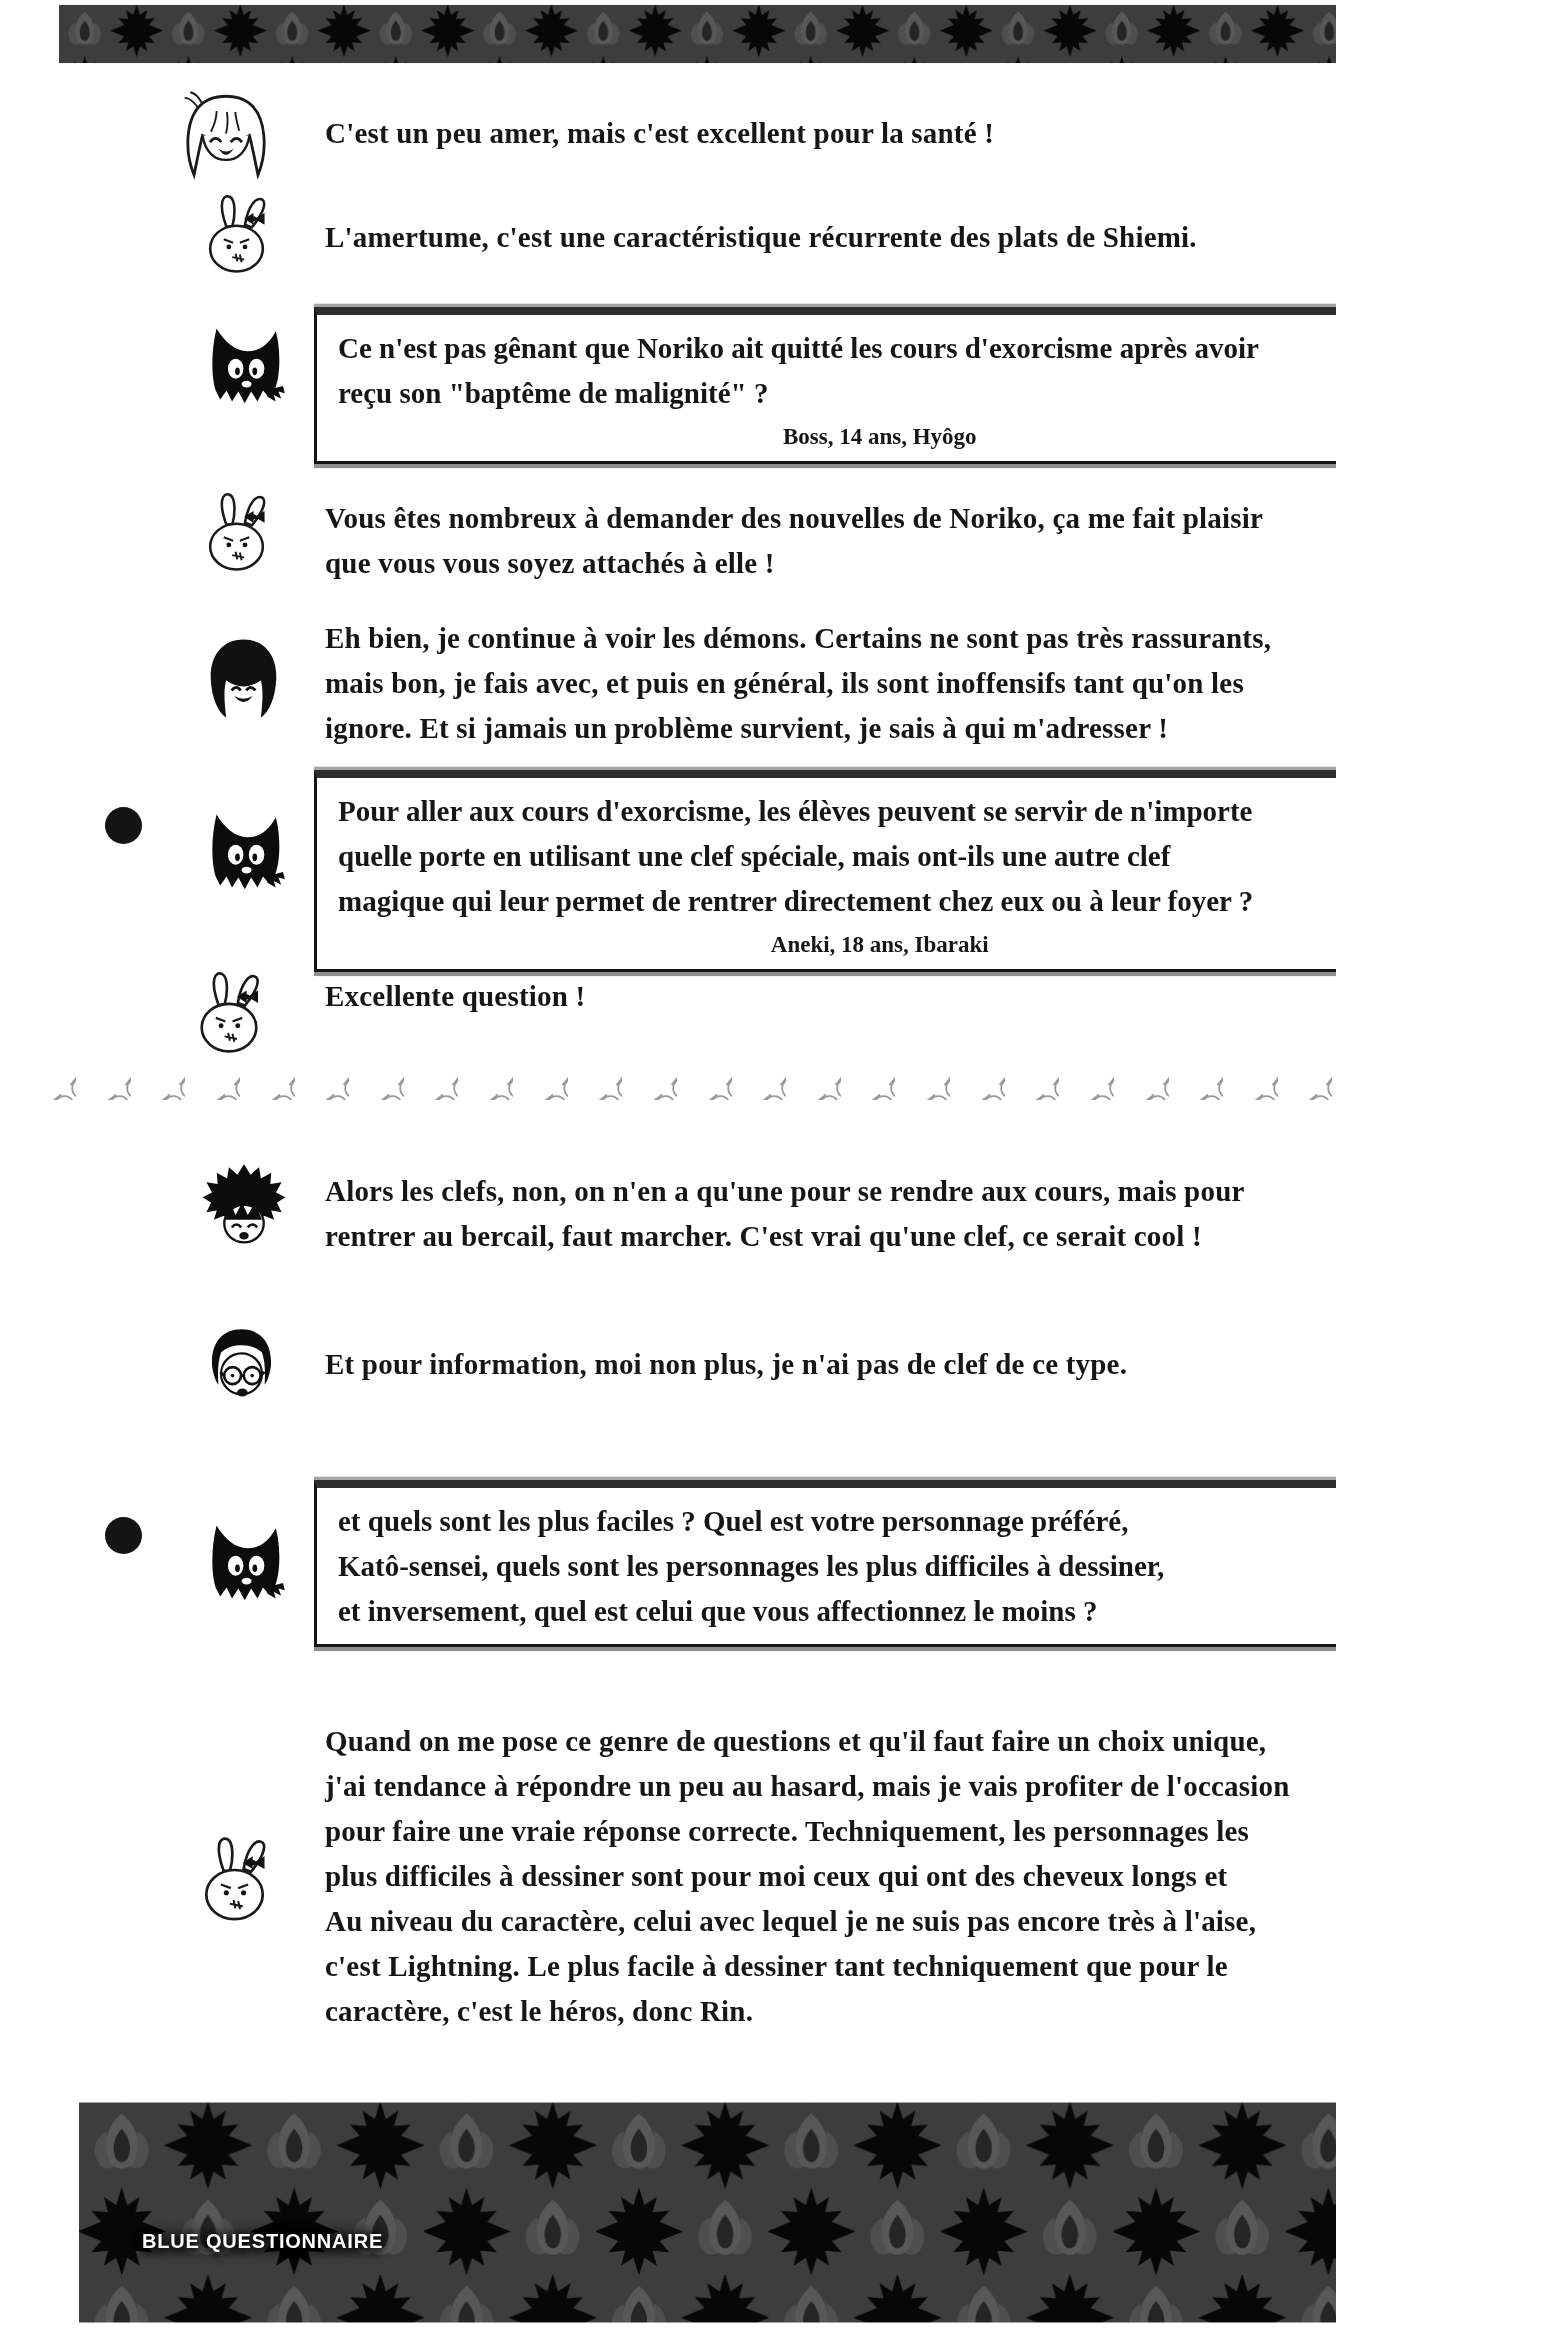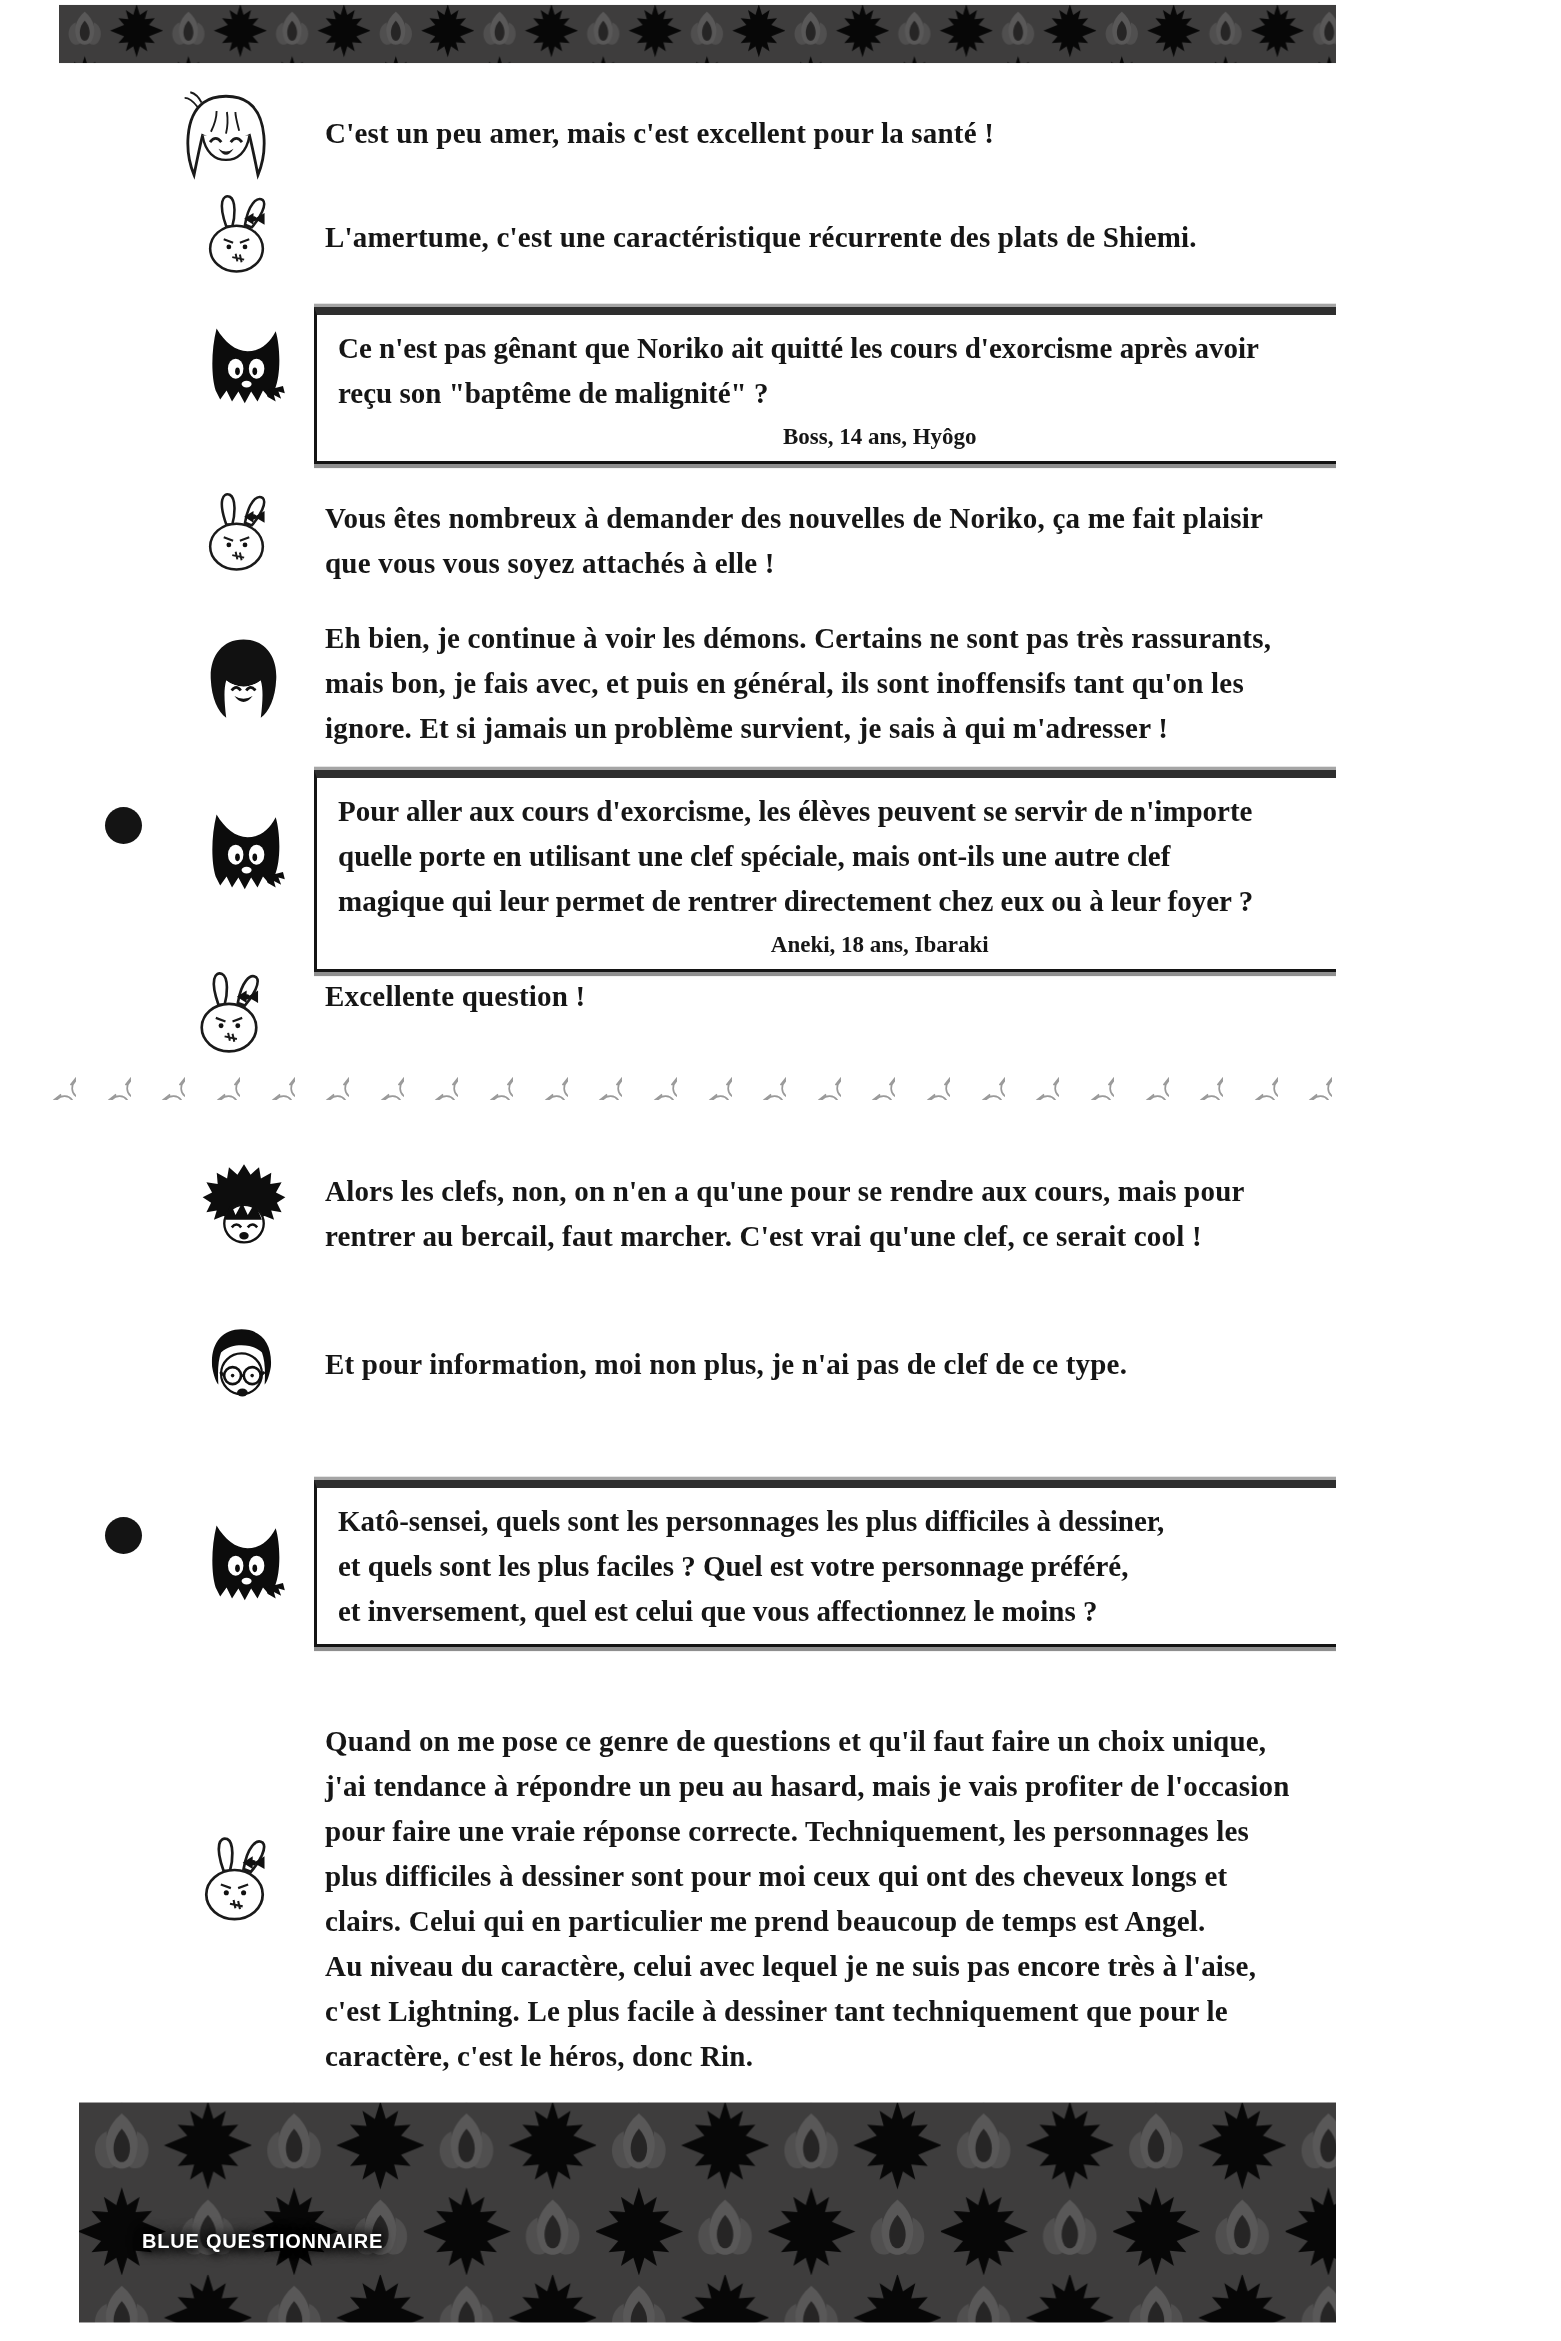--- a/index.html
+++ b/index.html
@@ -289,35 +289,34 @@
   <div class="speech-text" style="top:1342px">
       <div>Et pour information, moi non plus, je n'ai pas de clef de ce type.</div>
     </div>
 
   <div class="bullet" style="top:1517px"></div>
   <svg class="avatar" style="left:202px;top:1511px;width:91px;height:102px" viewBox="0 0 100 100">
       <use href="#av-kuro"></use>
     </svg>
   <div class="qbox" style="top:1480px">
     <div class="q-lines">
+        <div>et quels sont les plus faciles ? Quel est votre personnage préféré,</div>
         <div>Katô-sensei, quels sont les personnages les plus difficiles à dessiner,</div>
-        <div>et quels sont les plus faciles ? Quel est votre personnage préféré,</div>
         <div>et inversement, quel est celui que vous affectionnez le moins ?</div>
       </div>
   </div>
 
   <svg class="avatar" style="left:189px;top:1828px;width:91px;height:104px" viewBox="0 0 100 100">
       <use href="#av-rabbit"></use>
     </svg>
   <div class="speech-text" style="top:1719px">
       <div>Quand on me pose ce genre de questions et qu'il faut faire un choix unique,</div>
       <div>j'ai tendance à répondre un peu au hasard, mais je vais profiter de l'occasion</div>
       <div>pour faire une vraie réponse correcte. Techniquement, les personnages les</div>
       <div>plus difficiles à dessiner sont pour moi ceux qui ont des cheveux longs et</div>
-      <div>clairs. Celui qui en particulier me prend beaucoup de temps est Angel.</div>
       <div>Au niveau du caractère, celui avec lequel je ne suis pas encore très à l'aise,</div>
       <div>c'est Lightning. Le plus facile à dessiner tant techniquement que pour le</div>
       <div>caractère, c'est le héros, donc Rin.</div>
     </div>
 
   <div class="strip footer-strip">
     <svg width="100%" height="100%" viewBox="0 0 1823 319">
         <rect width="100%" height="100%" fill="url(#damask)"></rect>
       </svg>
   </div>

